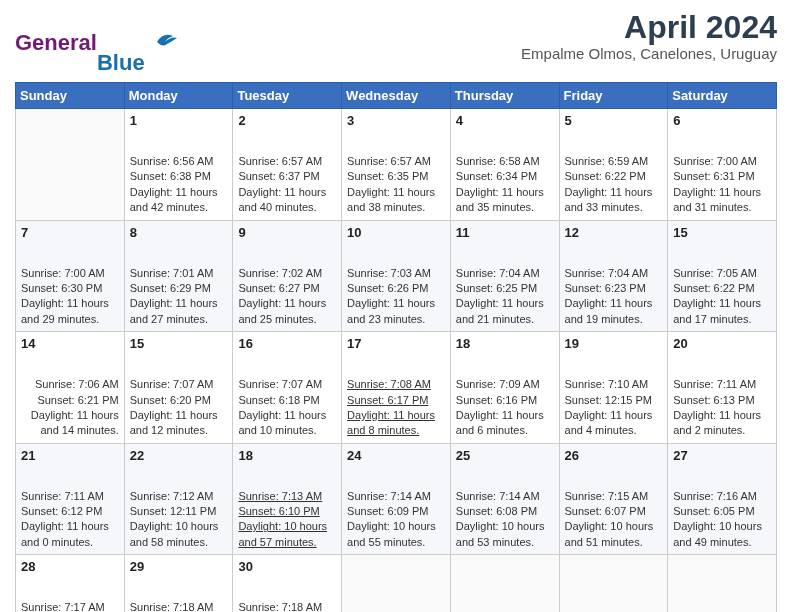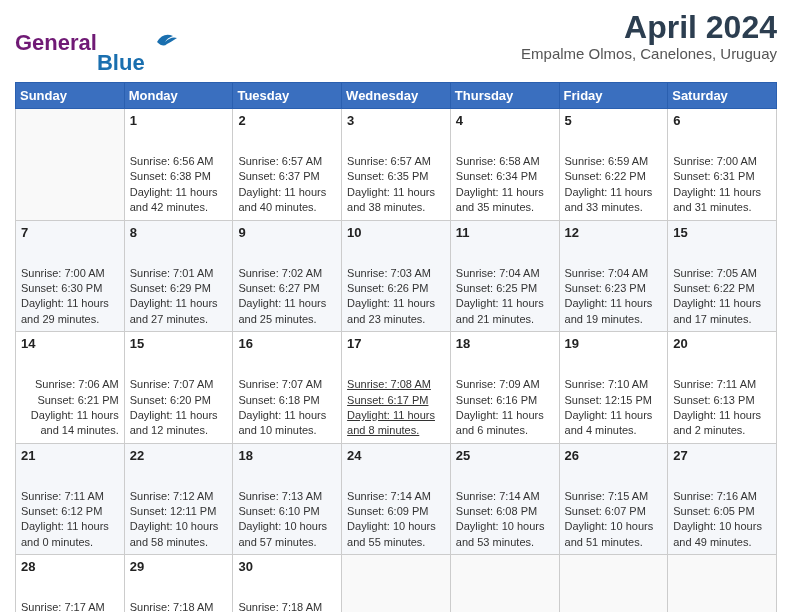--- a/index.html
+++ b/index.html
@@ -267,21 +267,21 @@
         </td>
         <td>
           <div class="day-num">22</div>
           <div class="day-info" style="white-space: pre-line;">Sunrise: 7:12 AM
 Sunset: 12:11 PM
 Daylight: 10 hours
 and 58 minutes.</div>
         </td>
         <td>
           <div class="day-num">18</div>
-          <div class="day-info" style="white-space: pre-line;">Sunrise: 7:13 AM
+          <div class="day-info" style="white-space: pre-line; text-decoration: underline;">Sunrise: 7:13 AM
 Sunset: 6:10 PM
 Daylight: 10 hours
 and 57 minutes.</div>
         </td>
         <td>
           <div class="day-num">24</div>
           <div class="day-info" style="white-space: pre-line;">Sunrise: 7:14 AM
 Sunset: 6:09 PM
 Daylight: 10 hours
 and 55 minutes.</div>

